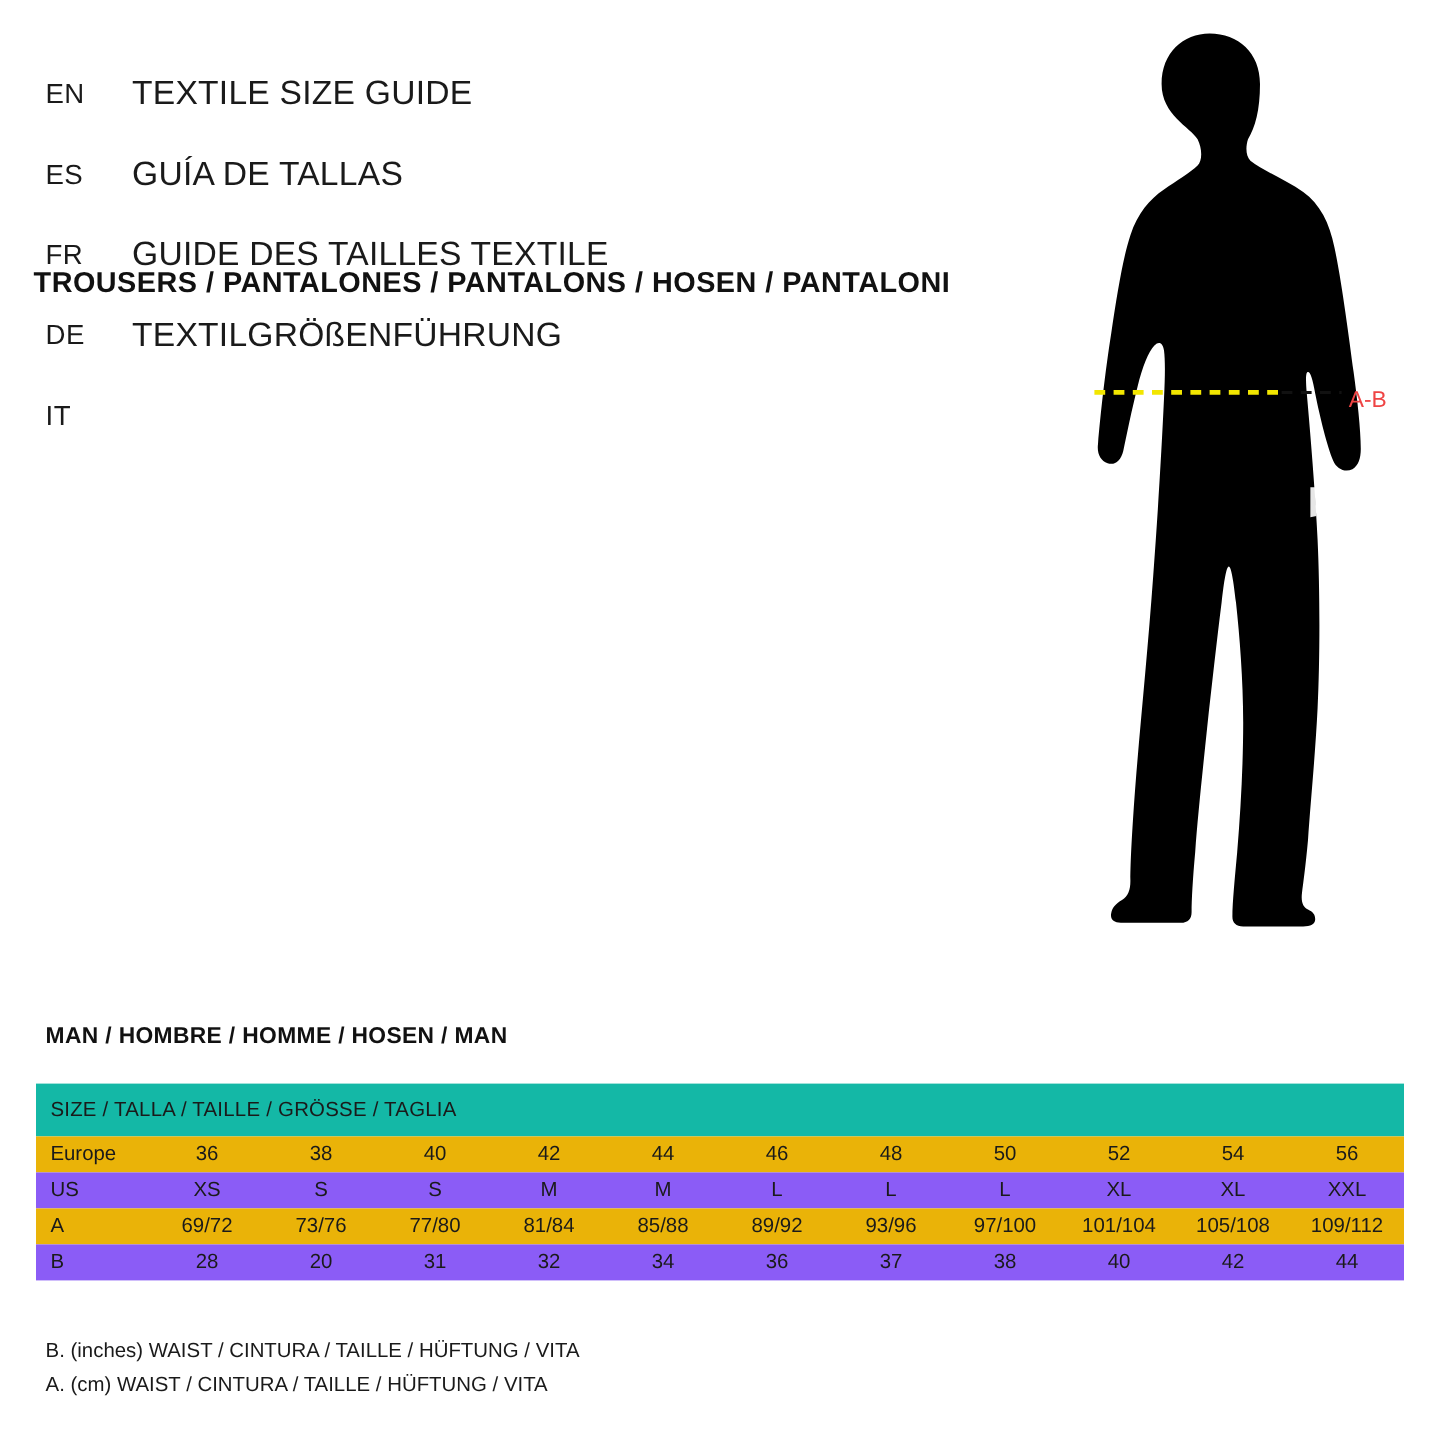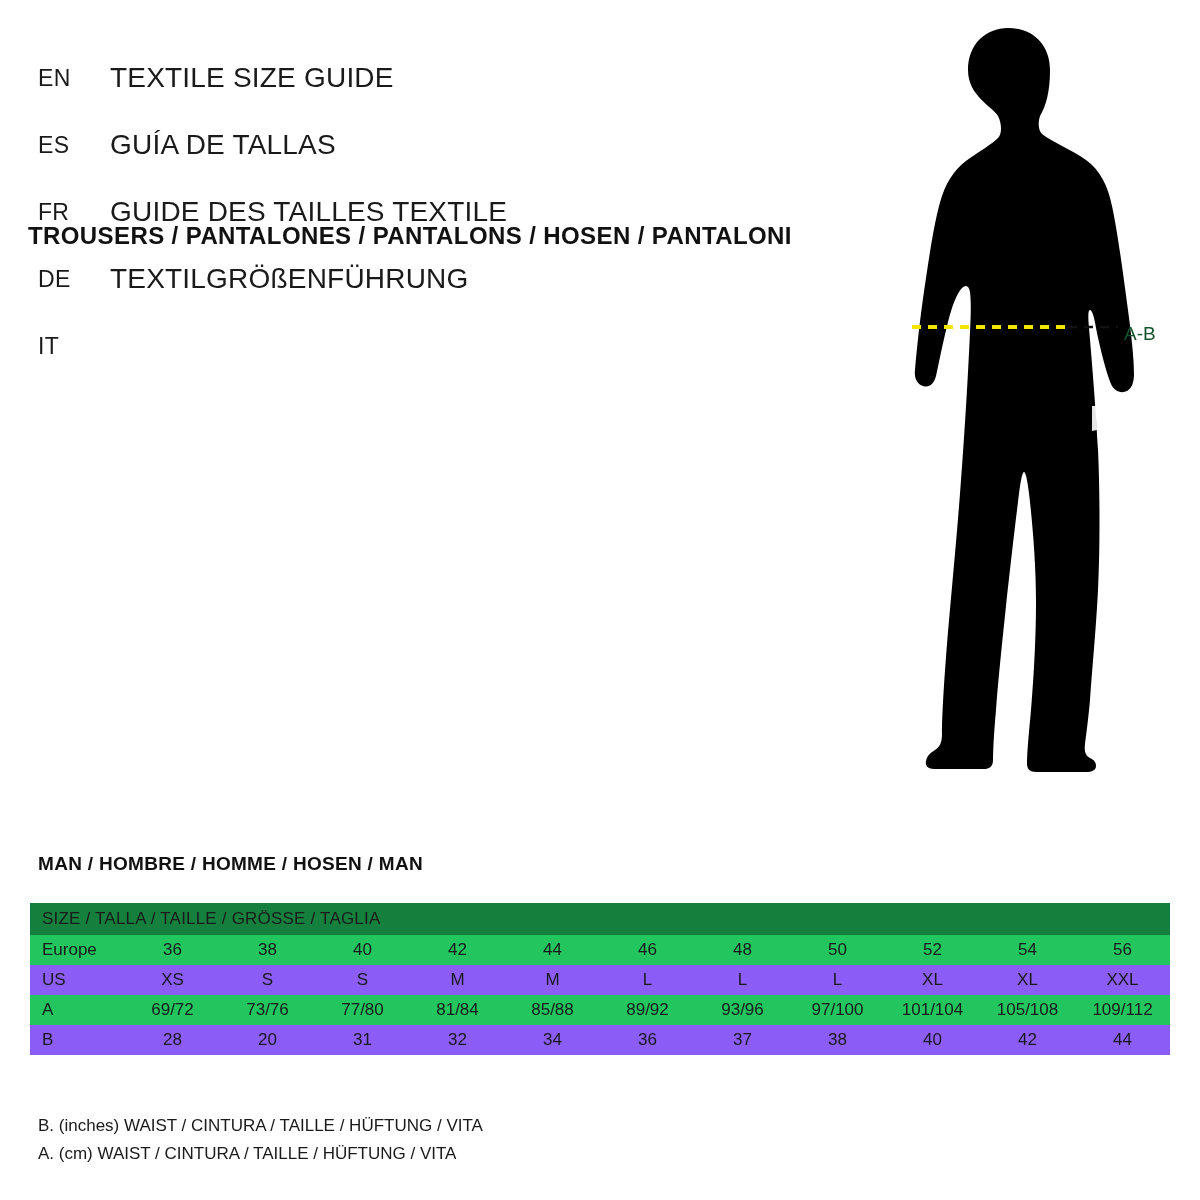--- a/index.html
+++ b/index.html
@@ -64,21 +64,21 @@
     height: 800px;
   }
   .figure-wrap svg {
     display: block;
   }
   .ab-label {
     position: absolute;
     left: 324px;
     top: 313px;
     font-size: 19px;
-    color: #14532d;
+    color: #ef4444;
   }
 
   
   .section-title {
     position: absolute;
     left: 38px;
     top: 853px;
     font-size: 19px;
     font-weight: bold;
     letter-spacing: 0.3px;
@@ -100,29 +100,29 @@
     height: 30px;
     padding: 0;
   }
   .size-table th.head-cell {
     text-align: left;
     padding-left: 12px;
     font-weight: normal;
     letter-spacing: 0.2px;
   }
   .head-row th {
-    background: #15803d;
-    height: 32px;
+    background: #14b8a6;
+    height: 44px;
     margin-top: 32px;
   }
   .row-label {
     text-align: left;
     padding-left: 12px !important;
   }
-  .row-odd td { background: #22c55e; }
+  .row-odd td { background: #eab308; }
   .row-even td { background: #8b5cf6; }
   .size-table td.val { text-align: center; }
 
   .footnotes {
     position: absolute;
     left: 38px;
     top: 1112px;
     font-size: 17px;
     line-height: 28px;
     color: #1a1a1a;

